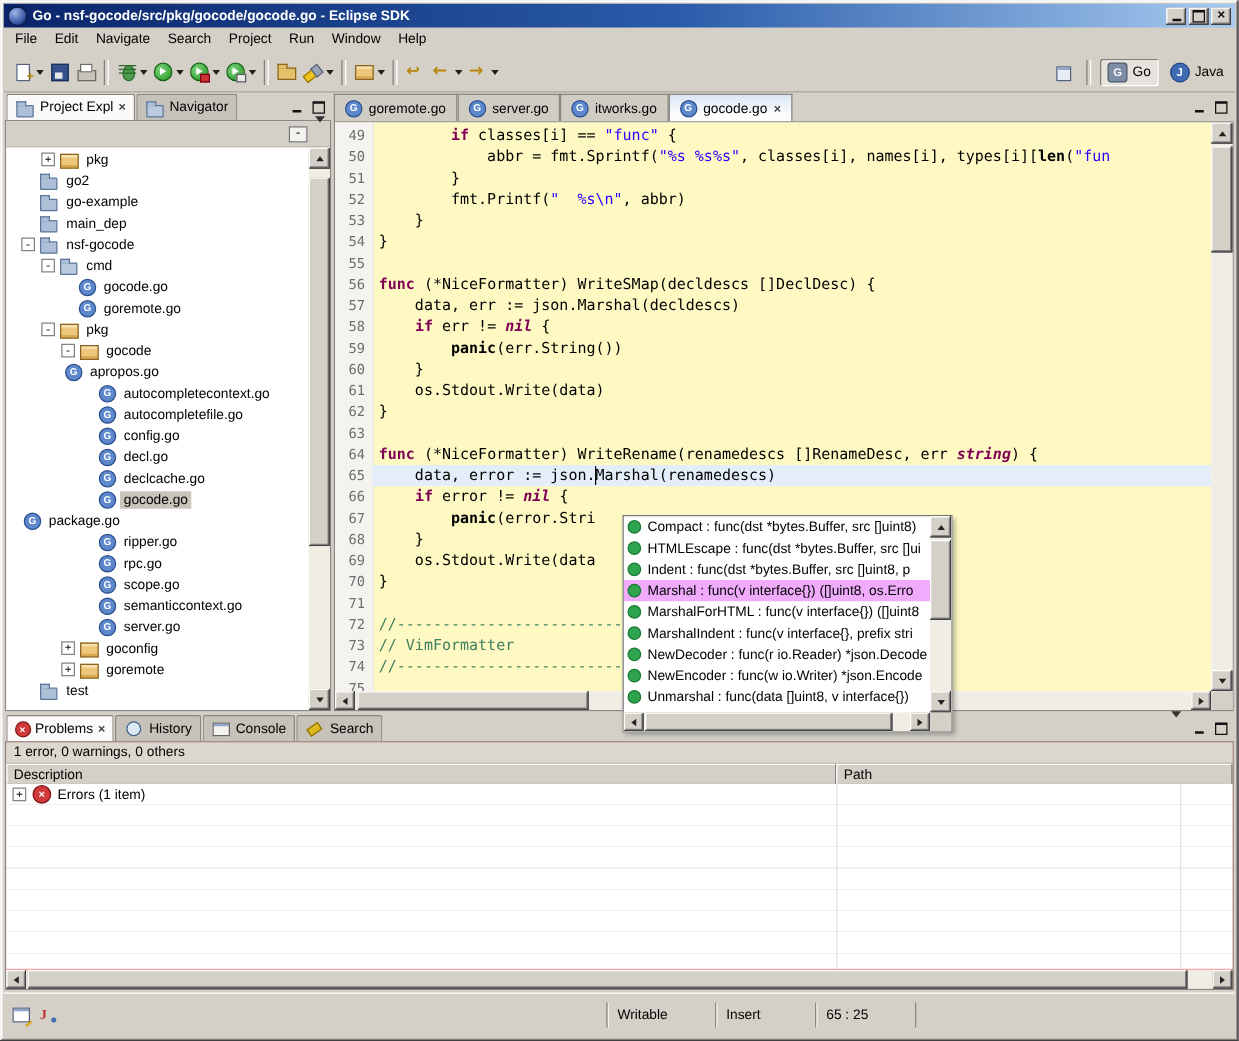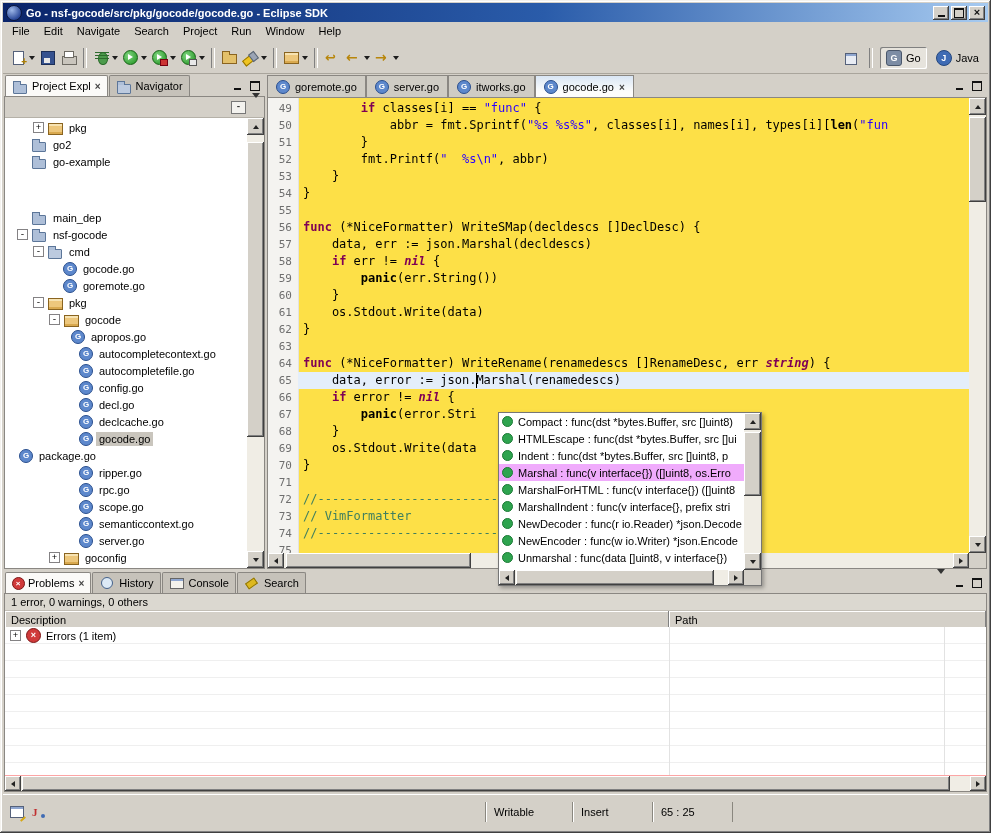--- a/index.html
+++ b/index.html
@@ -103,21 +103,21 @@
   .tri-down{width:0;height:0;border-left:3px solid transparent;border-right:3px solid transparent;border-top:4px solid #222;}
   .tri-left{width:0;height:0;border-top:3px solid transparent;border-bottom:3px solid transparent;border-right:4px solid #222;}
   .tri-right{width:0;height:0;border-top:3px solid transparent;border-bottom:3px solid transparent;border-left:4px solid #222;}
   .corner{position:absolute;right:0;bottom:0;width:17px;height:15px;background:#d4d0c8;}
   
   .editorarea{position:absolute;left:267px;top:75px;width:720px;height:494px;}
   .etabs{height:22px;display:flex;align-items:flex-end;position:relative;}
   .etab{height:21px;display:flex;align-items:center;gap:5px;padding:0 8px;font-size:11px;background:#cfccc4;border:1px solid #8a8782;border-bottom:none;white-space:nowrap;}
   .etab.active{background:linear-gradient(#d9e6f4,#fdfdfc 75%);}
   .editorbody{position:absolute;top:22px;left:0;right:0;bottom:0;background:#fff;border:1px solid #8a8782;}
-  .codeview{position:absolute;left:0;top:0;right:17px;bottom:15px;overflow:hidden;background:#fde047;}
+  .codeview{position:absolute;left:0;top:0;right:17px;bottom:15px;overflow:hidden;background:#fef9c3;}
   .gutterbg{position:absolute;left:0;top:0;width:30px;bottom:0;background:#f4f3f0;border-right:1px solid #e4e2de;}
   .codelines{position:absolute;left:0;top:2px;right:0;}
   .cline{height:17px;display:flex;position:relative;font:12px/17px "DejaVu Sans Mono",monospace;white-space:pre;}
   .cline.cur{background:#e4eefa;}
   .cline.cur::after{content:"";position:absolute;left:calc(35px + 24ch);top:1px;width:1px;height:15px;background:#000;}
   .ln{width:30px;flex:none;text-align:right;padding-right:6px;color:#6e6e6e;background:#f4f3f0;font:11px/17px "DejaVu Sans Mono",monospace;box-sizing:border-box;}
   .ct{padding-left:5px;}
   .tk-k{color:#7f0055;font-weight:bold;}
   .tk-s{color:#2a00ff;}
   .tk-c{color:#3f7f5f;}
@@ -285,21 +285,21 @@
             <div class="trow" style="padding-left: 12px;">
               <span class="tw hid"></span>
               <span class="ti ti-project"></span>
               <span class="tlabel">go2</span>
             </div>
             <div class="trow" style="padding-left: 12px;">
               <span class="tw hid"></span>
               <span class="ti ti-project"></span>
               <span class="tlabel">go-example</span>
             </div>
-            <div class="trow" style="padding-left: 12px; margin-top: 39px;">
+            <div class="trow" style="padding-left: 12px;">
               <span class="tw hid"></span>
               <span class="ti ti-project"></span>
               <span class="tlabel">main_dep</span>
             </div>
             <div class="trow" style="padding-left: 12px;">
               <span class="tw minus"></span>
               <span class="ti ti-project"></span>
               <span class="tlabel">nsf-gocode</span>
             </div>
             <div class="trow" style="padding-left: 28px;">
@@ -320,21 +320,21 @@
             <div class="trow" style="padding-left: 28px;">
               <span class="tw minus"></span>
               <span class="ti ti-package"></span>
               <span class="tlabel">pkg</span>
             </div>
             <div class="trow" style="padding-left: 44px;">
               <span class="tw minus"></span>
               <span class="ti ti-package"></span>
               <span class="tlabel">gocode</span>
             </div>
-            <div class="trow" style="padding-left: 52px;">
+            <div class="trow" style="padding-left: 33px;">
               <span class="tw hid"></span>
               <span class="ti ti-gofile"></span>
               <span class="tlabel">apropos.go</span>
             </div>
             <div class="trow" style="padding-left: 60px;">
               <span class="tw hid"></span>
               <span class="ti ti-gofile"></span>
               <span class="tlabel">autocompletecontext.go</span>
             </div>
             <div class="trow" style="padding-left: 60px;">

